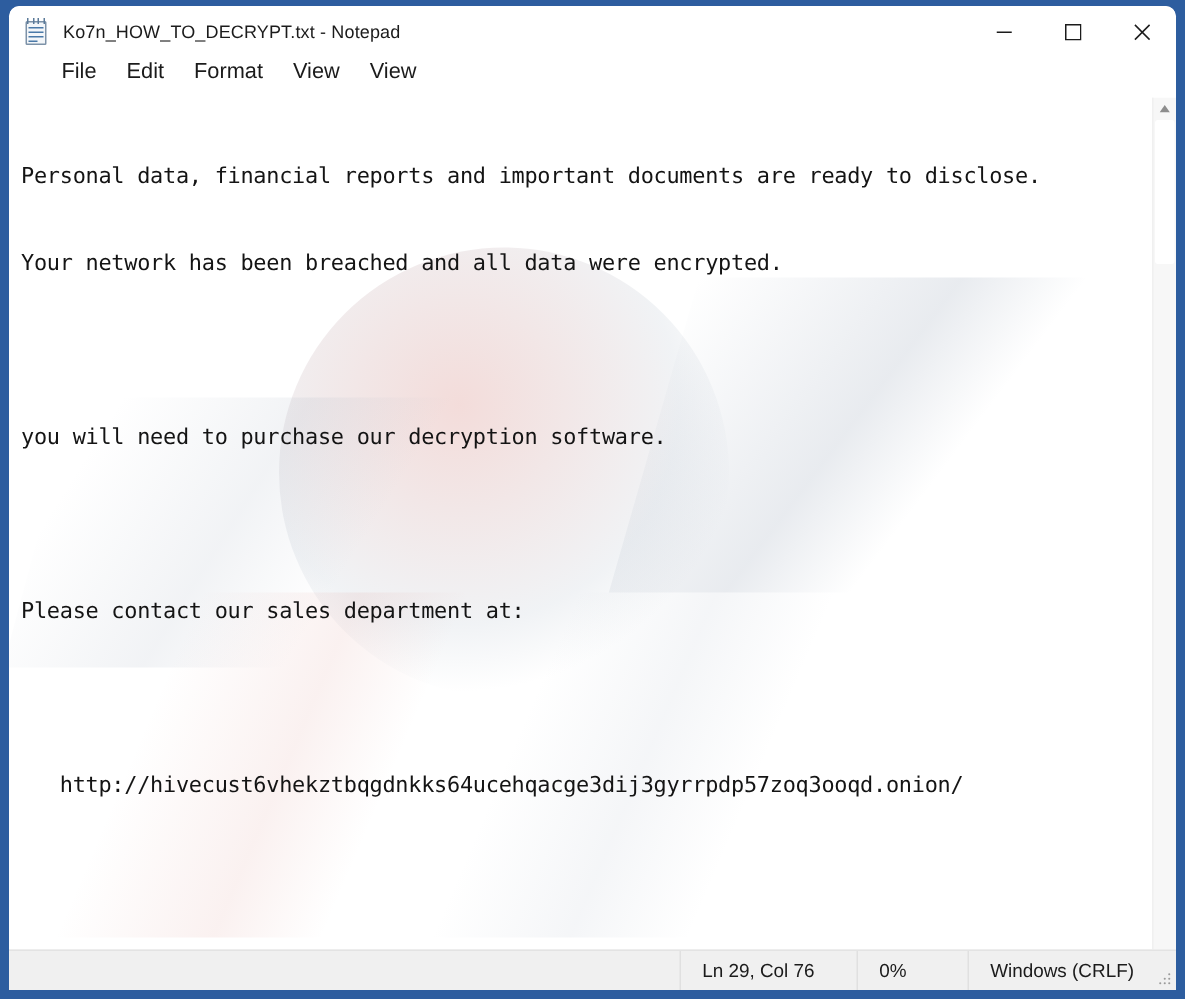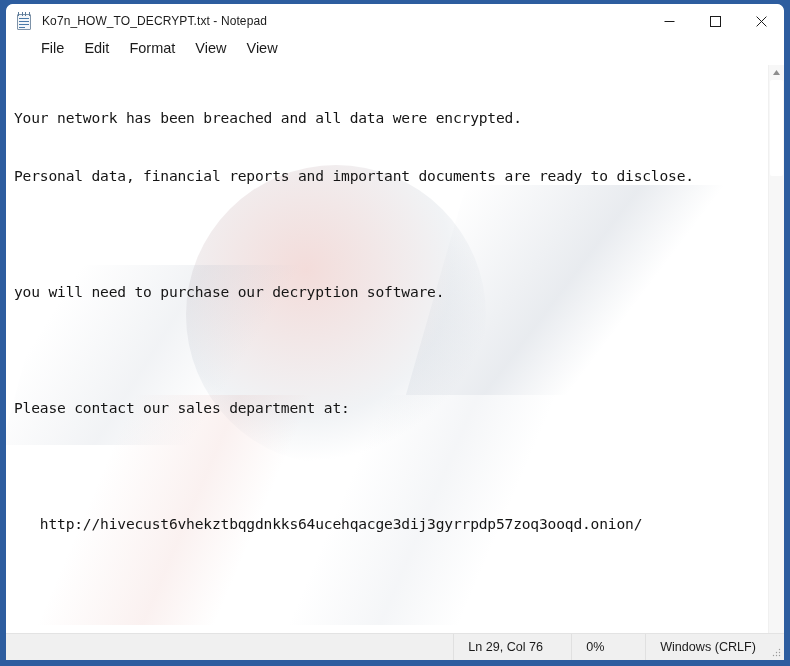--- a/index.html
+++ b/index.html
@@ -333,22 +333,22 @@
       <div class="editor">
 
         <div class="watermark">
           <div class="wm-shape wm1"></div>
           <div class="wm-shape wm2"></div>
           <div class="wm-shape wm4"></div>
           <div class="wm-shape wm3"></div>
         </div>
 
         <div class="text-body">
+          <span class="ln">Personal data, financial reports and important documents are ready to disclose.</span>
           <span class="ln">Your network has been breached and all data were encrypted.</span>
-          <span class="ln">Personal data, financial reports and important documents are ready to disclose.</span>
           <span class="ln"></span>
           <span class="ln">you will need to purchase our decryption software.</span>
           <span class="ln"></span>
           <span class="ln">Please contact our sales department at:</span>
           <span class="ln"></span>
           <span class="ln">   http://hivecust6vhekztbqgdnkks64ucehqacge3dij3gyrrpdp57zoq3ooqd.onion/</span>
           
           
           
           

